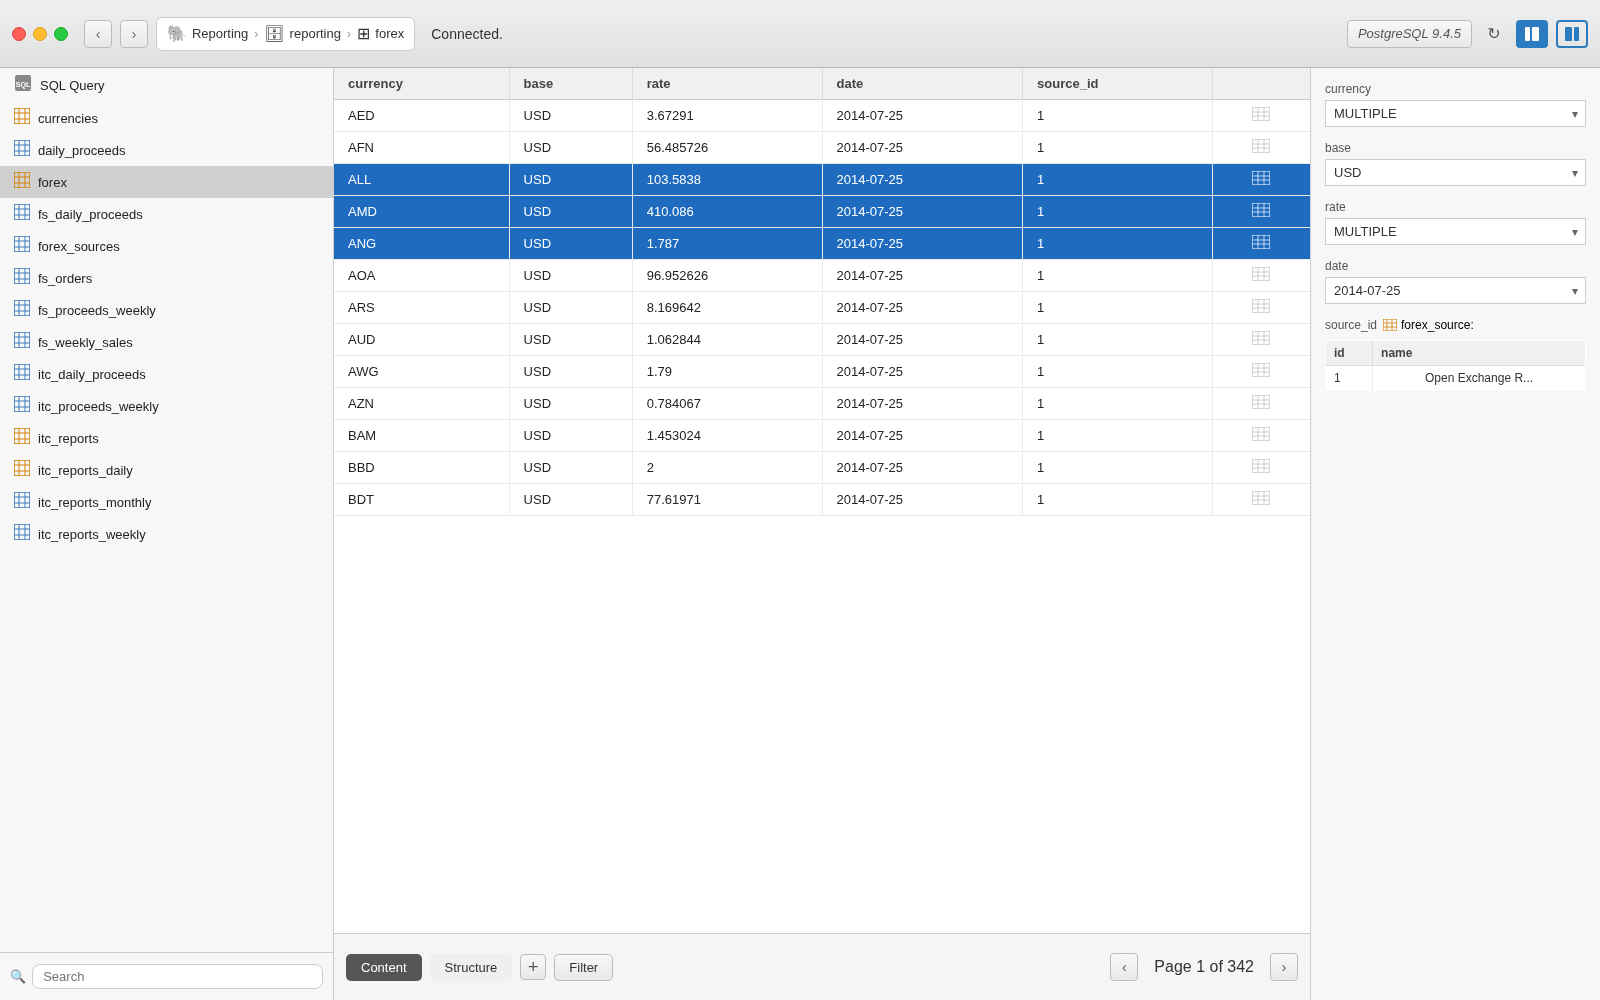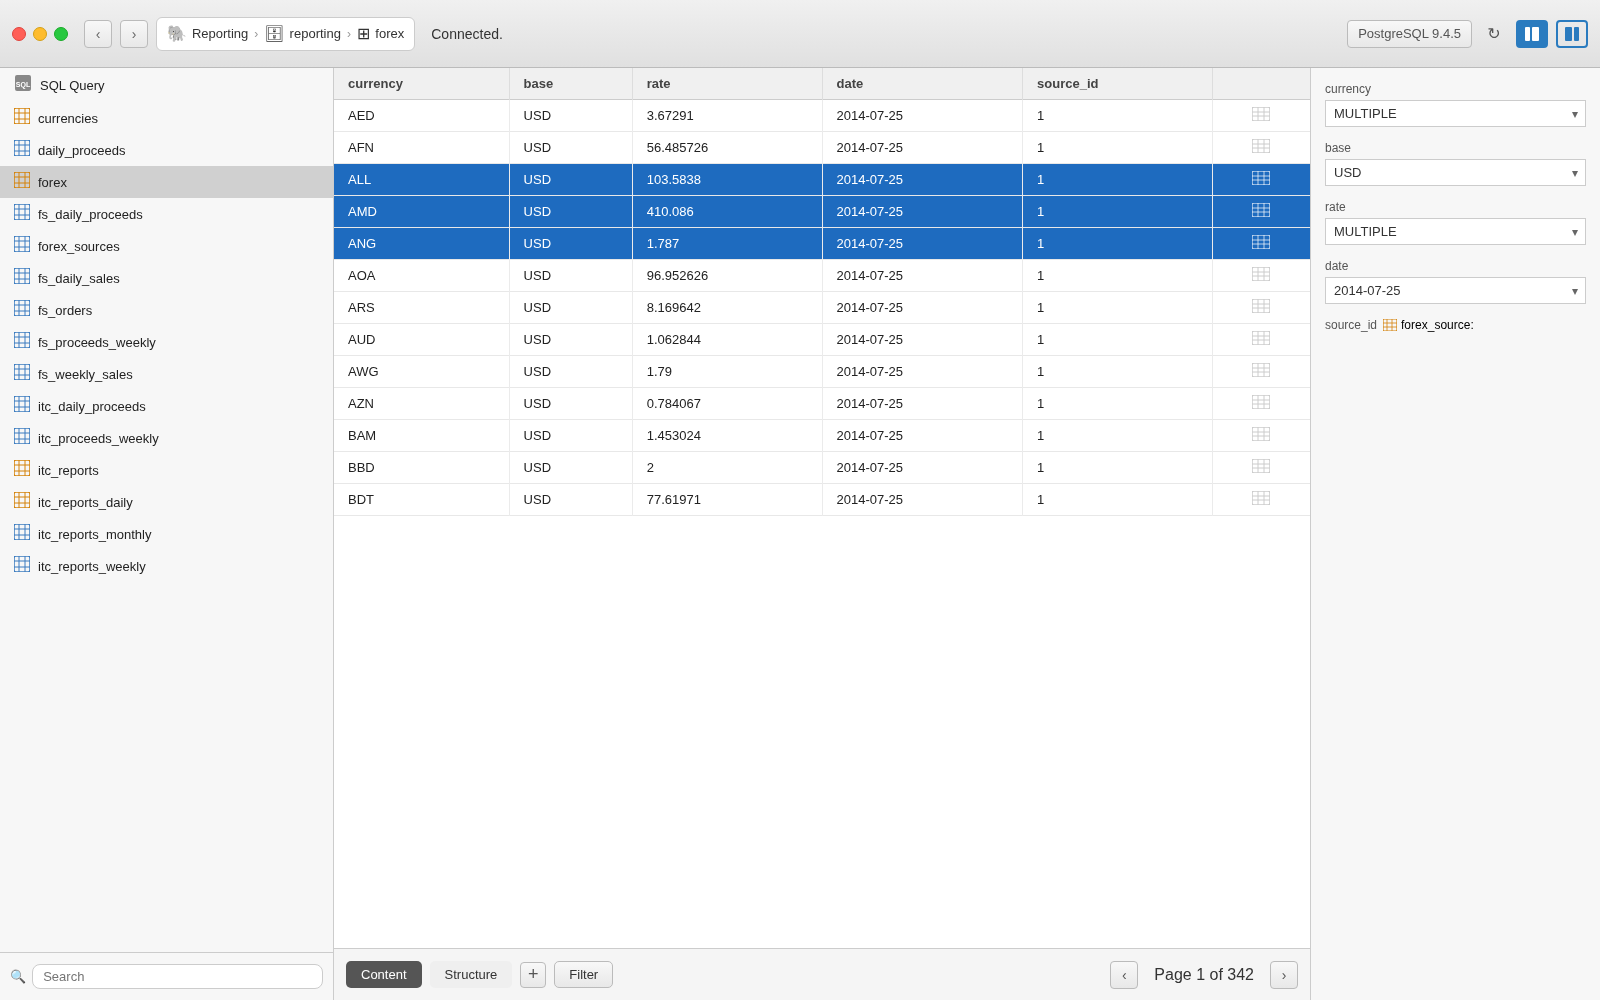--- a/index.html
+++ b/index.html
@@ -88,20 +88,21 @@
     .pg-version {
       font-size: 13px;
       color: #555;
       background: linear-gradient(180deg, #f8f8f8, #e8e8e8);
       border: 1px solid #bbb;
       border-radius: 4px;
       padding: 4px 10px;
       height: 28px;
       display: flex;
       align-items: center;
+      font-style: italic;
     }
     .refresh-btn {
       width: 28px;
       height: 28px;
       display: flex;
       align-items: center;
       justify-content: center;
       font-size: 16px;
       color: #555;
       cursor: pointer;
@@ -222,21 +223,21 @@
     }
     tbody td:last-child { border-right: none; text-align: center; }
     .table-icon {
       font-size: 14px;
       color: #ccc;
     }
     tbody tr.selected .table-icon { color: rgba(255,255,255,0.7); }
 
     
     .bottom-bar {
-      height: 52px;
+      height: 67px;
       border-top: 1px solid #ccc;
       background: #f5f5f5;
       display: flex;
       align-items: center;
       padding: 0 12px;
       gap: 8px;
     }
     .tab-btn {
       padding: 5px 14px;
       border-radius: 5px;
@@ -484,30 +485,20 @@
         </div>
         <div class="sidebar-item">
           <span class="sidebar-icon blue"><svg width="16" height="16" viewBox="0 0 16 16">
               <rect x="0" y="0" width="16" height="16" rx="2" fill="none" stroke="#3a7bbf" stroke-width="1.5"></rect>
               <line x1="5" y1="0" x2="5" y2="16" stroke="#3a7bbf" stroke-width="1"></line>
               <line x1="11" y1="0" x2="11" y2="16" stroke="#3a7bbf" stroke-width="1"></line>
               <line x1="0" y1="5" x2="16" y2="5" stroke="#3a7bbf" stroke-width="1"></line>
               <line x1="0" y1="11" x2="16" y2="11" stroke="#3a7bbf" stroke-width="1"></line>
             </svg></span>
           <span>forex_sources</span>
-        </div>
-        <div class="sidebar-item">
-          <span class="sidebar-icon blue"><svg width="16" height="16" viewBox="0 0 16 16">
-              <rect x="0" y="0" width="16" height="16" rx="2" fill="none" stroke="#3a7bbf" stroke-width="1.5"></rect>
-              <line x1="5" y1="0" x2="5" y2="16" stroke="#3a7bbf" stroke-width="1"></line>
-              <line x1="11" y1="0" x2="11" y2="16" stroke="#3a7bbf" stroke-width="1"></line>
-              <line x1="0" y1="5" x2="16" y2="5" stroke="#3a7bbf" stroke-width="1"></line>
-              <line x1="0" y1="11" x2="16" y2="11" stroke="#3a7bbf" stroke-width="1"></line>
-            </svg></span>
-          <span>fs_daily_sales</span>
         </div>
         <div class="sidebar-item">
           <span class="sidebar-icon blue"><svg width="16" height="16" viewBox="0 0 16 16">
               <rect x="0" y="0" width="16" height="16" rx="2" fill="none" stroke="#3a7bbf" stroke-width="1.5"></rect>
               <line x1="5" y1="0" x2="5" y2="16" stroke="#3a7bbf" stroke-width="1"></line>
               <line x1="11" y1="0" x2="11" y2="16" stroke="#3a7bbf" stroke-width="1"></line>
               <line x1="0" y1="5" x2="16" y2="5" stroke="#3a7bbf" stroke-width="1"></line>
               <line x1="0" y1="11" x2="16" y2="11" stroke="#3a7bbf" stroke-width="1"></line>
             </svg></span>
           <span>fs_orders</span>
@@ -858,15 +849,29 @@
         <div class="source-id-row">
           <span class="source-id-label">source_id</span>
           <span class="source-table-link"><svg width="14" height="12" viewBox="0 0 14 12">
               <rect x="0" y="0" width="14" height="12" rx="1" fill="none" stroke="#d4820a" stroke-width="1.2"></rect>
               <line x1="4" y1="0" x2="4" y2="12" stroke="#d4820a" stroke-width="0.8"></line>
               <line x1="9" y1="0" x2="9" y2="12" stroke="#d4820a" stroke-width="0.8"></line>
               <line x1="0" y1="4" x2="14" y2="4" stroke="#d4820a" stroke-width="0.8"></line>
               <line x1="0" y1="8" x2="14" y2="8" stroke="#d4820a" stroke-width="0.8"></line>
             </svg> forex_source:</span>
         </div>
+        <table class="mini-table">
+          <thead>
+            <tr>
+              <th>id</th>
+              <th>name</th>
+            </tr>
+          </thead>
+          <tbody>
+            <tr>
+              <td>1</td>
+              <td>Open Exchange R...</td>
+            </tr>
+          </tbody>
+        </table>
       </div>
     </div>
 </div>
 
 </body></html>

